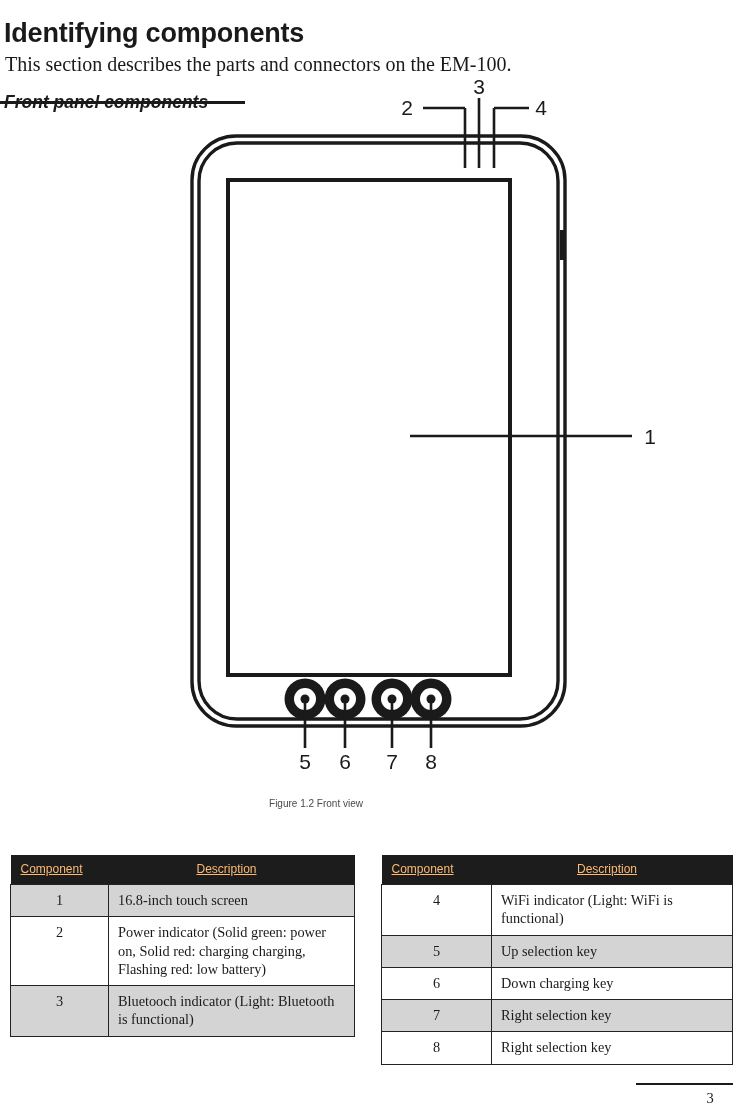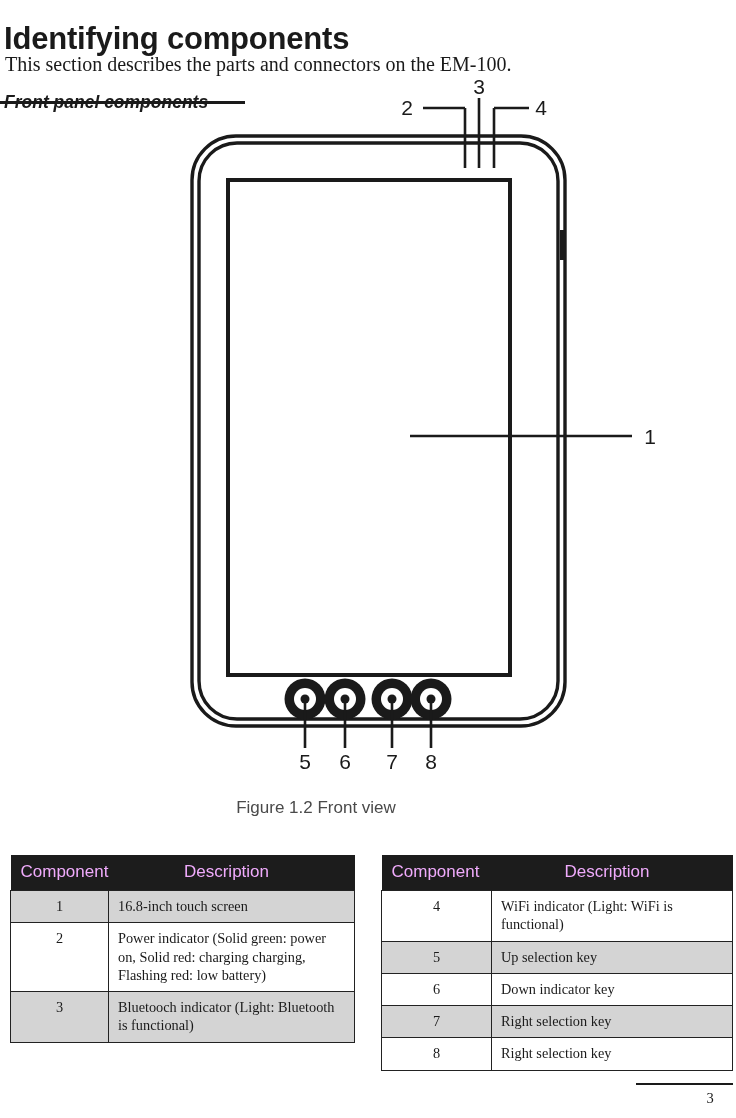--- a/index.html
+++ b/index.html
@@ -16,21 +16,21 @@
     overflow: hidden;
   }
 
   
   #page-title {
     position: absolute;
     left: 4px;
     top: 0px;
     font-family: "Liberation Sans", sans-serif;
     font-weight: bold;
-    font-size: 31px;
+    font-size: 27px;
     letter-spacing: -0.2px;
     color: #1a1a1a;
   }
   #intro-text {
     position: absolute;
     left: 5px;
     top: 33px;
     font-family: "Liberation Serif", serif;
     font-size: 20px;
     color: #1a1a1a;
@@ -64,44 +64,45 @@
   }
   #figure-svg { display: block; }
 
   #figure-caption {
     position: absolute;
     left: 0px;
     top: 798px;
     width: 632px;
     text-align: center;
     font-family: "Liberation Sans", sans-serif;
-    font-size: 17px;
+    font-size: 10px;
     color: #4a4a4a;
   }
 
   
   .comp-table {
     position: absolute;
     border-collapse: collapse;
     font-family: "Liberation Serif", serif;
     font-size: 14.3px;
     table-layout: fixed;
   }
   #table-left  { left: 10px;  top: 855px; width: 345px; }
   #table-right { left: 381px; top: 855px; width: 352px; }
 
   .comp-table th {
     background: #1c1c1c;
-    color: #f0abfc;
+    color: #fdba74;
     font-family: "Liberation Sans", sans-serif;
     font-weight: normal;
-    font-size: 17px;
+    font-size: 12px;
     padding: 7px 10px 8px 10px;
     border: none;
     text-align: left;
+    text-decoration: underline;
   }
   .comp-table th.th-desc { text-align: center; padding-left: 0; }
 
   .comp-table td {
     border: 1px solid #222222;
     padding: 6px 9px 7px 9px;
     vertical-align: top;
     line-height: 1.28;
   }
   .comp-table td.col-num {
@@ -264,21 +265,21 @@
       <tr class="plain">
         <td class="col-num">4</td>
         <td class="col-desc">WiFi indicator (Light: WiFi is functional)</td>
       </tr>
       <tr class="shaded">
         <td class="col-num">5</td>
         <td class="col-desc">Up selection key</td>
       </tr>
       <tr class="plain">
         <td class="col-num">6</td>
-        <td class="col-desc">Down indicator key</td>
+        <td class="col-desc">Down charging key</td>
       </tr>
       <tr class="shaded">
         <td class="col-num">7</td>
         <td class="col-desc">Right selection key</td>
       </tr>
       <tr class="plain">
         <td class="col-num">8</td>
         <td class="col-desc">Right selection key</td>
       </tr>
     </tbody>

